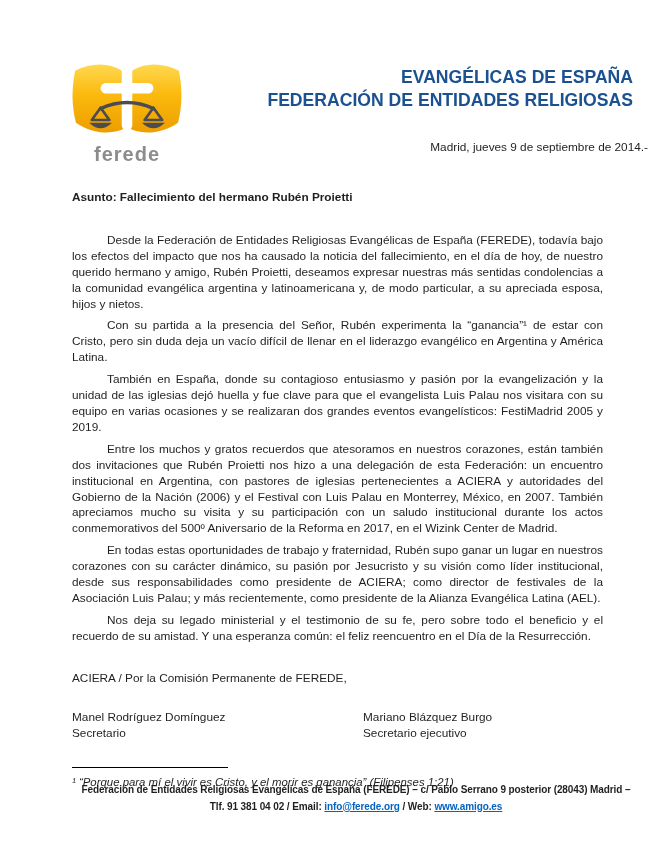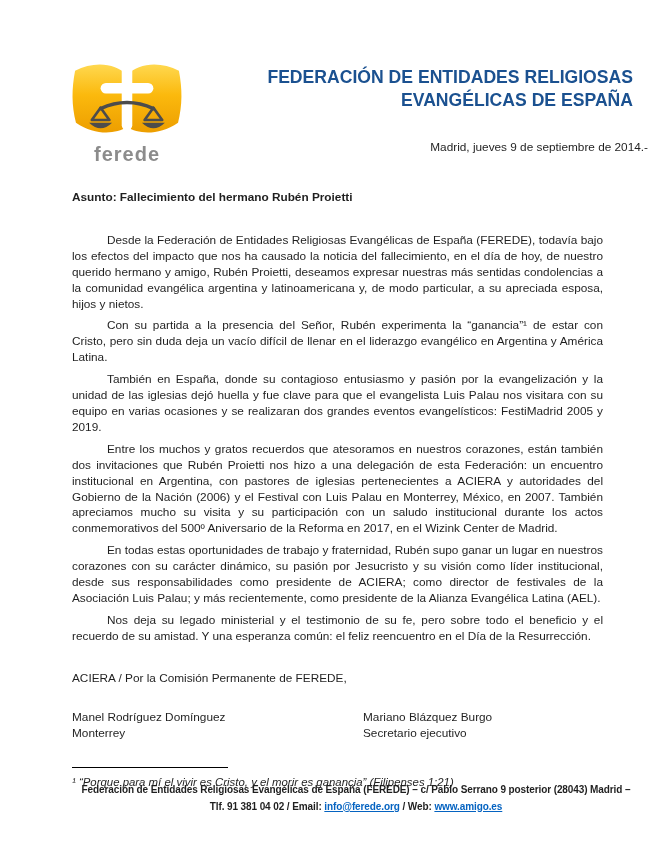--- a/index.html
+++ b/index.html
@@ -85,43 +85,43 @@
           <path d="M100,61 L90,75 L110,75 Z" stroke-width="3"></path>
           <path d="M27,78 Q40,91 53,78 Z" fill="#4c4c4c" stroke="none"></path>
           <path d="M87,78 Q100,91 113,78 Z" fill="#4c4c4c" stroke="none"></path>
         </g>
       </svg>
       <div class="logo-wordmark">ferede</div>
     </div>
 
     <div class="title-block">
       <div class="org-title">
+        <div>EVANGÉLICAS DE ESPAÑA</div>
         <div>FEDERACIÓN DE ENTIDADES RELIGIOSAS</div>
-        <div>EVANGÉLICAS DE ESPAÑA</div>
       </div>
       <div class="dateline">Madrid, jueves 9 de septiembre de 2014.-</div>
     </div>
   </div>
 
   <div class="content">
     <div class="subject-line">Asunto: Fallecimiento del hermano Rubén Proietti</div>
 
     <p class="body-par">Desde la Federación de Entidades Religiosas Evangélicas de España (FEREDE), todavía bajo los efectos del impacto que nos ha causado la noticia del fallecimiento, en el día de hoy, de nuestro querido hermano y amigo, Rubén Proietti, deseamos expresar nuestras más sentidas condolencias a la comunidad evangélica argentina y latinoamericana y, de modo particular, a su apreciada esposa, hijos y nietos.</p>
     <p class="body-par">Con su partida a la presencia del Señor, Rubén experimenta la “ganancia”¹ de estar con Cristo, pero sin duda deja un vacío difícil de llenar en el liderazgo evangélico en Argentina y América Latina.</p>
     <p class="body-par">También en España, donde su contagioso entusiasmo y pasión por la evangelización y la unidad de las iglesias dejó huella y fue clave para que el evangelista Luis Palau nos visitara con su equipo en varias ocasiones y se realizaran dos grandes eventos evangelísticos: FestiMadrid 2005 y 2019.</p>
     <p class="body-par">Entre los muchos y gratos recuerdos que atesoramos en nuestros corazones, están también dos invitaciones que Rubén Proietti nos hizo a una delegación de esta Federación: un encuentro institucional en Argentina, con pastores de iglesias pertenecientes a ACIERA y autoridades del Gobierno de la Nación (2006) y el Festival con Luis Palau en Monterrey, México, en 2007. También apreciamos mucho su visita y su participación con un saludo institucional durante los actos conmemorativos del 500º Aniversario de la Reforma en 2017, en el Wizink Center de Madrid.</p>
     <p class="body-par">En todas estas oportunidades de trabajo y fraternidad, Rubén supo ganar un lugar en nuestros corazones con su carácter dinámico, su pasión por Jesucristo y su visión como líder institucional, desde sus responsabilidades como presidente de ACIERA; como director de festivales de la Asociación Luis Palau; y más recientemente, como presidente de la Alianza Evangélica Latina (AEL).</p>
     <p class="body-par">Nos deja su legado ministerial y el testimonio de su fe, pero sobre todo el beneficio y el recuerdo de su amistad. Y una esperanza común: el feliz reencuentro en el Día de la Resurrección.</p>
 
     <div class="signed-line">ACIERA / Por la Comisión Permanente de FEREDE,</div>
 
     <div class="signatures">
       <div class="sig-col-left">
         <div class="sig-name">Manel Rodríguez Domínguez</div>
-        <div class="sig-role">Monterrey</div>
+        <div class="sig-role">Secretario</div>
       </div>
       <div class="sig-col-right">
         <div class="sig-name">Mariano Blázquez Burgo</div>
         <div class="sig-role">Secretario ejecutivo</div>
       </div>
     </div>
 
     <div class="footnote-rule"></div>
     <div class="footnote-text">¹ “Porque para mí el vivir es Cristo, y el morir es ganancia” (Filipenses 1:21)</div>
   </div>

